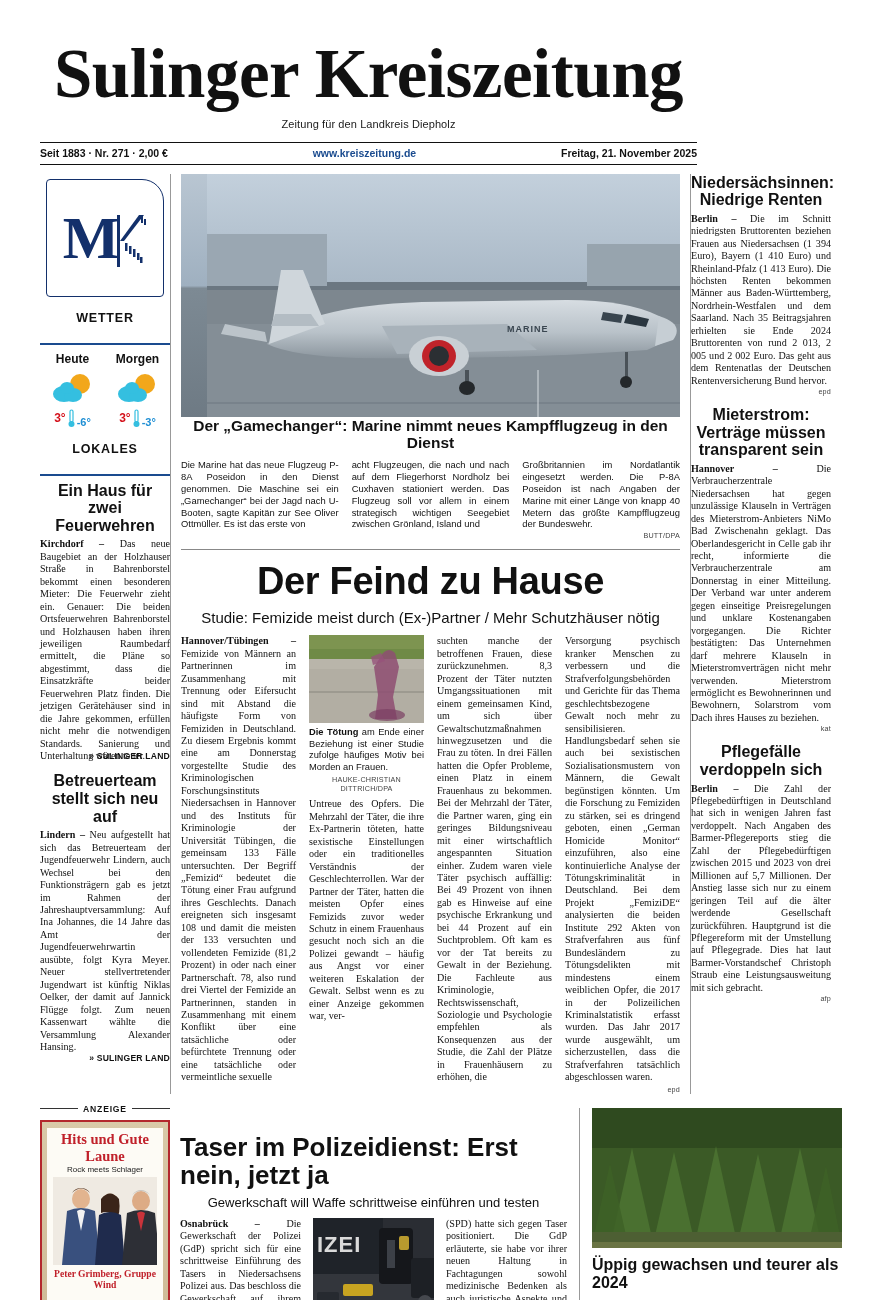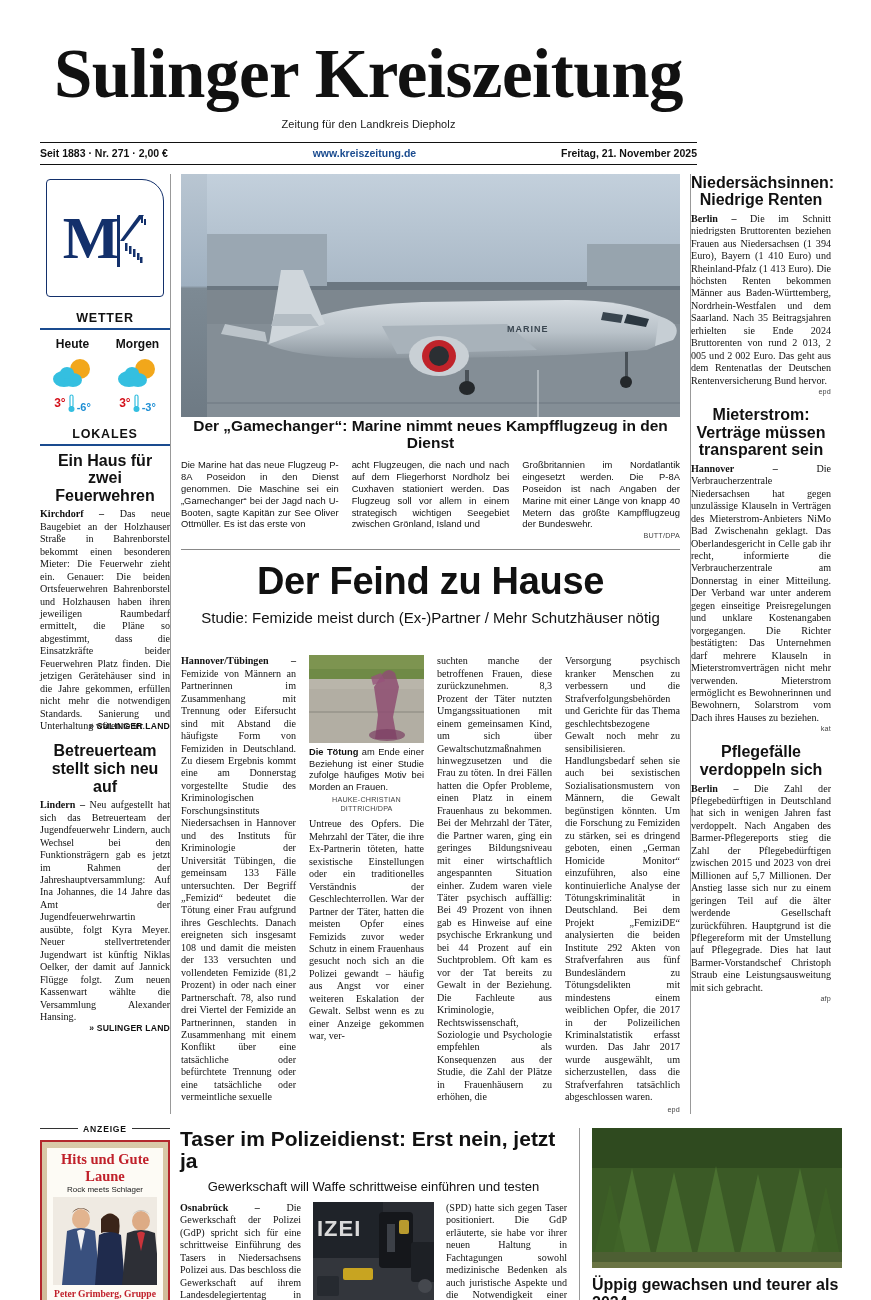--- a/index.html
+++ b/index.html
@@ -29,21 +29,21 @@
     font-family: "Liberation Sans", sans-serif;
     font-size: 10.5px; font-weight: 700; padding: 4px 0 5px;
     border-bottom: 1.6px solid #111;
   }
   .masthead-bar .url { color: #1a4b8f; }
 
   
   .kicker {
     font-family: "Liberation Sans", sans-serif;
     font-weight: 700; font-size: 12.5px; text-align: center;
-    letter-spacing: .8px; padding-bottom: 3px;
+    letter-spacing: .8px; padding-bottom: 18px;
     border-bottom: 2.2px solid #1a4b8f;
   }
   .hl-sans {
     font-family: "Liberation Sans", sans-serif;
     font-weight: 700; line-height: 1.1; text-align: center;
   }
   .body-txt {
     font-family: "Liberation Serif", serif;
     font-size: 10.1px; line-height: 1.235; text-align: justify;
     hyphens: auto; -webkit-hyphens: auto;
@@ -125,39 +125,39 @@
     font-size: 38px; font-weight: 700; text-align: center;
     line-height: 1.05; margin-top: 12px; letter-spacing: -.3px;
   }
   .feature-sub {
     font-family: "Liberation Sans", sans-serif;
     font-size: 15px; text-align: center; margin-top: 7px; line-height: 1.15;
   }
   .feature-cols {
     display: flex; gap: 13px; margin-top: 9px;
   }
-  .fcol { flex: 1 1 0; min-width: 0; margin-top: 20px; }
+  .fcol { flex: 1 1 0; min-width: 0; }
   .inline-photo {
     width: 100%; height: 88px; margin-bottom: 4px;
     background: linear-gradient(#8fa06a 0%, #a8b37c 30%, #b5b2a8 52%, #9e9a93 100%);
     position: relative; overflow: hidden;
   }
   .photo-cap {
     font-family: "Liberation Sans", sans-serif;
     font-size: 9.3px; line-height: 1.24; text-align: justify;
   }
   .photo-cap b { font-weight: 700; }
 
   
   .taser-wrap { display: flex; margin-top: 14px; }
   .taser-main { width: 390px; flex: 0 0 390px; padding-right: 12px; }
   .taser-right { width: 262px; flex: 0 0 262px; padding-left: 12px; }
   .taser-hl {
     font-family: "Liberation Sans", sans-serif;
-    font-size: 21px; font-weight: 700; line-height: 1.08;
+    font-size: 26px; font-weight: 700; line-height: 1.08; margin-top: 25px;
   }
   .taser-sub {
     font-family: "Liberation Sans", sans-serif;
     font-size: 13px; text-align: center; margin-top: 6px;
   }
   .taser-cols { display: flex; gap: 12px; margin-top: 8px; }
   .tcol { flex: 1 1 0; min-width: 0; }
   .taser-photo {
     width: 100%; height: 102px; margin-bottom: 4px; overflow: hidden;
     background: linear-gradient(135deg,#2a2d33 0%, #1b1d21 40%, #3a3d42 70%, #20232a 100%);

